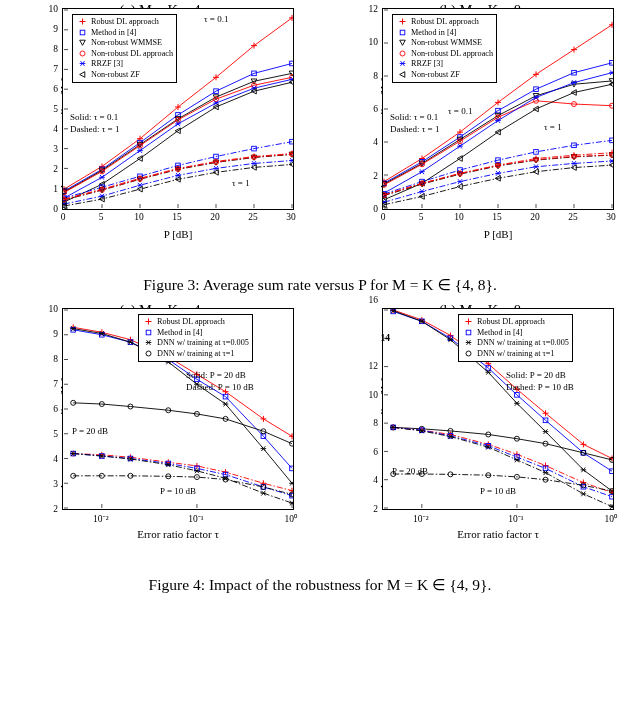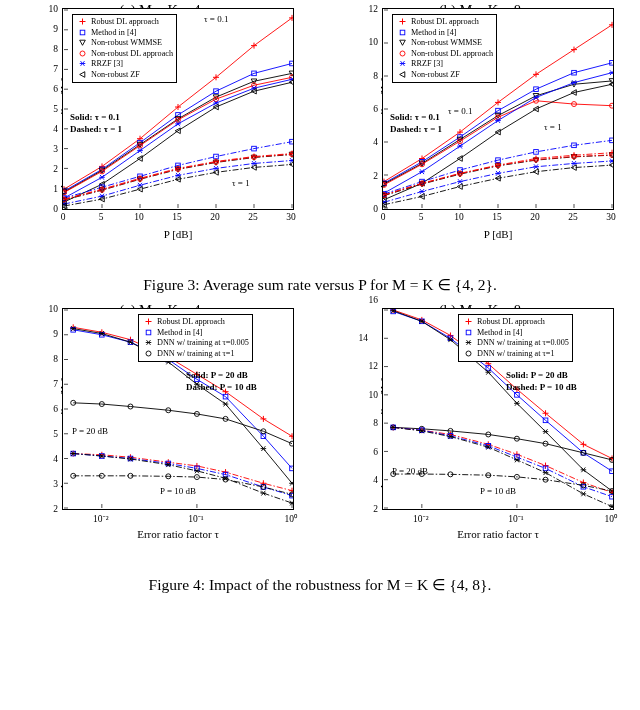--- a/index.html
+++ b/index.html
@@ -12,21 +12,21 @@
   .plotbox{position:absolute;left:52px;top:8px;width:232px;height:202px;border:1px solid #000;box-sizing:border-box;overflow:hidden;background:#fff;}
   .ylab{position:absolute;left:-2px;top:50%;transform:translateY(-50%) rotate(-90deg);transform-origin:center;font-size:10.5px;white-space:nowrap;}
   .xlab{position:absolute;left:52px;width:232px;top:228px;text-align:center;font-size:11px;}
   .ytick{position:absolute;right:0;transform:translateY(-50%);font-size:9.5px;text-align:right;width:34px;}
   .xtick{position:absolute;top:0;transform:translateX(-50%);font-size:9.5px;}
   .tickwrap{position:absolute;left:0;top:0;width:300px;height:268px;pointer-events:none;}
   .legend{position:absolute;background:#fff;border:1px solid #000;font-size:8.2px;padding:2px 3px;line-height:1.28;}
   .legend .row{display:flex;align-items:flex-start;white-space:nowrap;}
   .legend .mk{width:15px;display:inline-block;text-align:center;}
   .note{position:absolute;font-size:9px;white-space:nowrap;}
-  .bold{font-weight:bold;}
+  .bold{font-weight:normal;}
   svg{display:block;}
 </style>
 </head>
 <body>
 
 <div class="page">
 
   <div class="figrow">
     <div class="panel">
       <div class="ylab">Average sum rate [bps/Hz]</div>
@@ -410,21 +410,21 @@
           </div>
         </div>
       <div class="note bold" style="left:60px;top:112px;">Solid:  τ = 0.1</div>
       <div class="note bold" style="left:60px;top:124px;">Dashed:  τ = 1</div>
       <div class="note" style="left:118px;top:106px;">τ = 0.1</div>
       <div class="note" style="left:214px;top:122px;">τ = 1</div>
       <div class="caption">(b)  M = K = 8</div>
     </div>
   </div>
 
-  <div class="figcaption">Figure 3: Average sum rate versus P for M = K ∈ {4, 2}.</div>
+  <div class="figcaption">Figure 3: Average sum rate versus P for M = K ∈ {4, 8}.</div>
 
   <div class="figrow">
     <div class="panel">
       <div class="ylab">Average sum rate [bps/Hz]</div>
       <div class="plotbox">
         <svg id="svg2" width="230" height="200" viewBox="0 0 230 200">
             <path d="M10.214360194971327,18.32499999999999 L38.83677725426933,23.275000000000006 L67.45919431356734,30.69999999999999 L105.29597156783666,48.025000000000006 L133.91838862713468,65.35 L162.54080568643266,82.675 L200.37758294070198,109.9 L229,127.225" fill="none" stroke="#ff0000" stroke-width="0.9"></path>
             <path d="M7.214360194971327,18.32499999999999 L13.214360194971327,18.32499999999999 M10.214360194971327,15.324999999999989 L10.214360194971327,21.32499999999999" stroke="#ff0000" stroke-width="1" fill="none"></path>
             <path d="M35.83677725426933,23.275000000000006 L41.83677725426933,23.275000000000006 M38.83677725426933,20.275000000000006 L38.83677725426933,26.275000000000006" stroke="#ff0000" stroke-width="1" fill="none"></path>
             <path d="M64.45919431356734,30.69999999999999 L70.45919431356734,30.69999999999999 M67.45919431356734,27.69999999999999 L67.45919431356734,33.69999999999999" stroke="#ff0000" stroke-width="1" fill="none"></path>
@@ -655,21 +655,21 @@
             <line x1="229" x2="229" y1="199" y2="195" stroke="#000" stroke-width="0.7"></line>
           </svg>
       </div>
       <div class="tickwrap" id="ticks3">
           <div class="ytick" style="left: 14px; top: 209px;">2</div>
           <div class="ytick" style="left: 14px; top: 180.429px;">4</div>
           <div class="ytick" style="left: 14px; top: 151.857px;">6</div>
           <div class="ytick" style="left: 14px; top: 123.286px;">8</div>
           <div class="ytick" style="left: 14px; top: 94.7143px;">10</div>
           <div class="ytick" style="left: 14px; top: 66.1429px;">12</div>
-          <div class="ytick" style="left: 4px; top: 37.5714px;">14</div>
+          <div class="ytick" style="left: 26px; top: 37.5714px; font-weight: bold;">14</div>
           <div class="ytick" style="left: 14px; top: 0;">16</div>
           <div class="xtick" style="left: 90.8368px; top: 212px;">10⁻²</div>
           <div class="xtick" style="left: 185.918px; top: 212px;">10⁻¹</div>
           <div class="xtick" style="left: 281px; top: 212px;">10⁰</div>
         </div>
       <div class="xlab">Error ratio factor τ</div>
       <div class="legend" id="leg3" style="left:128px;top:14px;">
           <div class="row">
             <span class="mk">
               <svg width="13" height="9" viewBox="0 0 13 9">
@@ -704,14 +704,14 @@
           </div>
         </div>
       <div class="note bold" style="left:176px;top:70px;">Solid:  P = 20 dB</div>
       <div class="note bold" style="left:176px;top:82px;">Dashed:  P = 10 dB</div>
       <div class="note" style="left:62px;top:166px;">P = 20 dB</div>
       <div class="note" style="left:150px;top:186px;">P = 10 dB</div>
       <div class="caption">(b)  M = K = 8</div>
     </div>
   </div>
 
-  <div class="figcaption">Figure 4: Impact of the robustness for M = K ∈ {4, 8}.</div>
+  <div class="figcaption">Figure 4: Impact of the robustness for M = K ∈ {4, 9}.</div>
 </div>
 
 </body></html>

